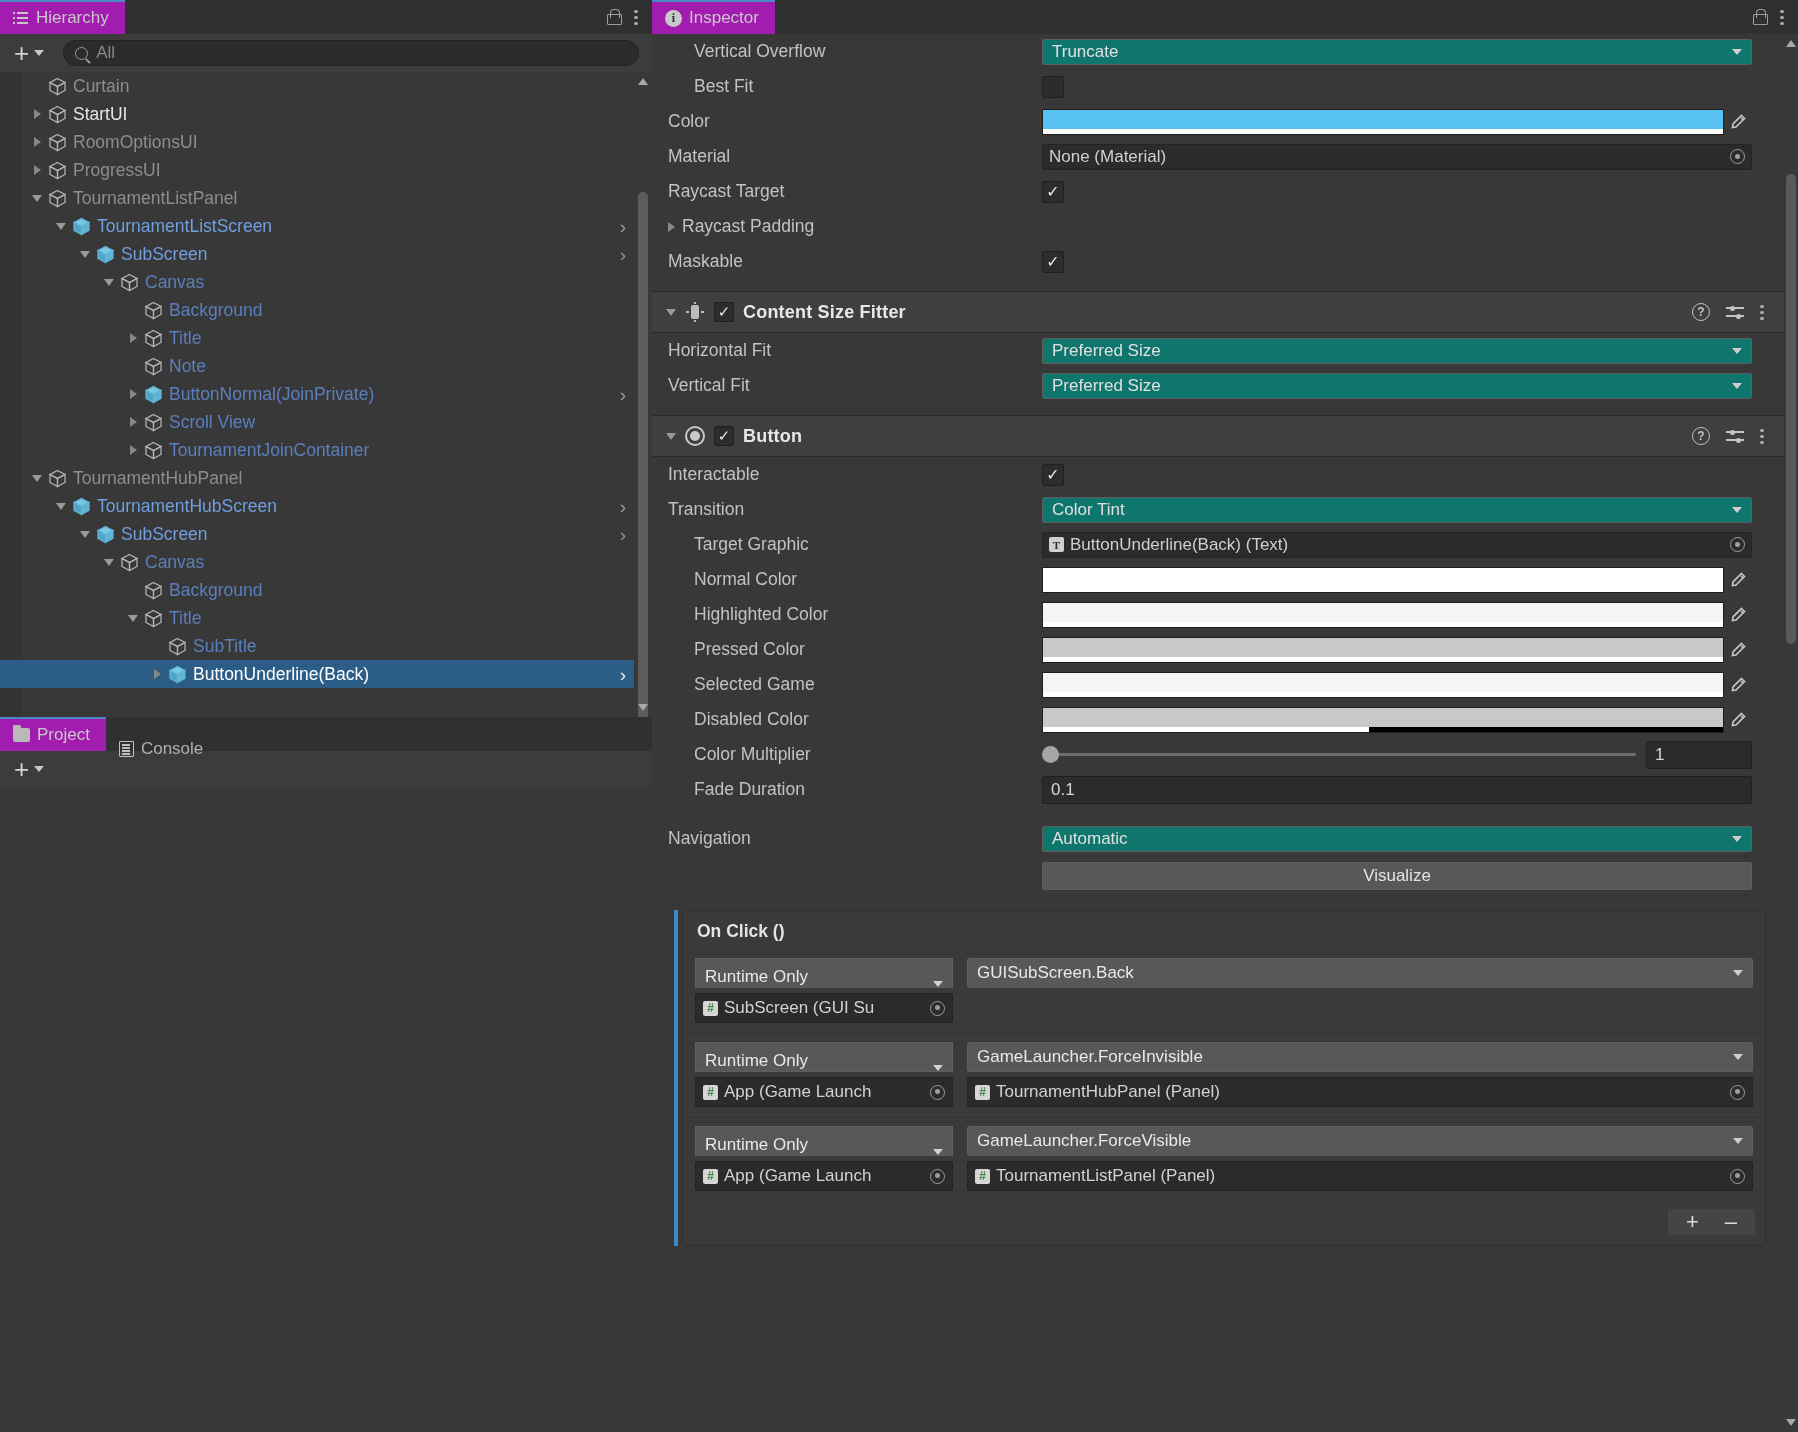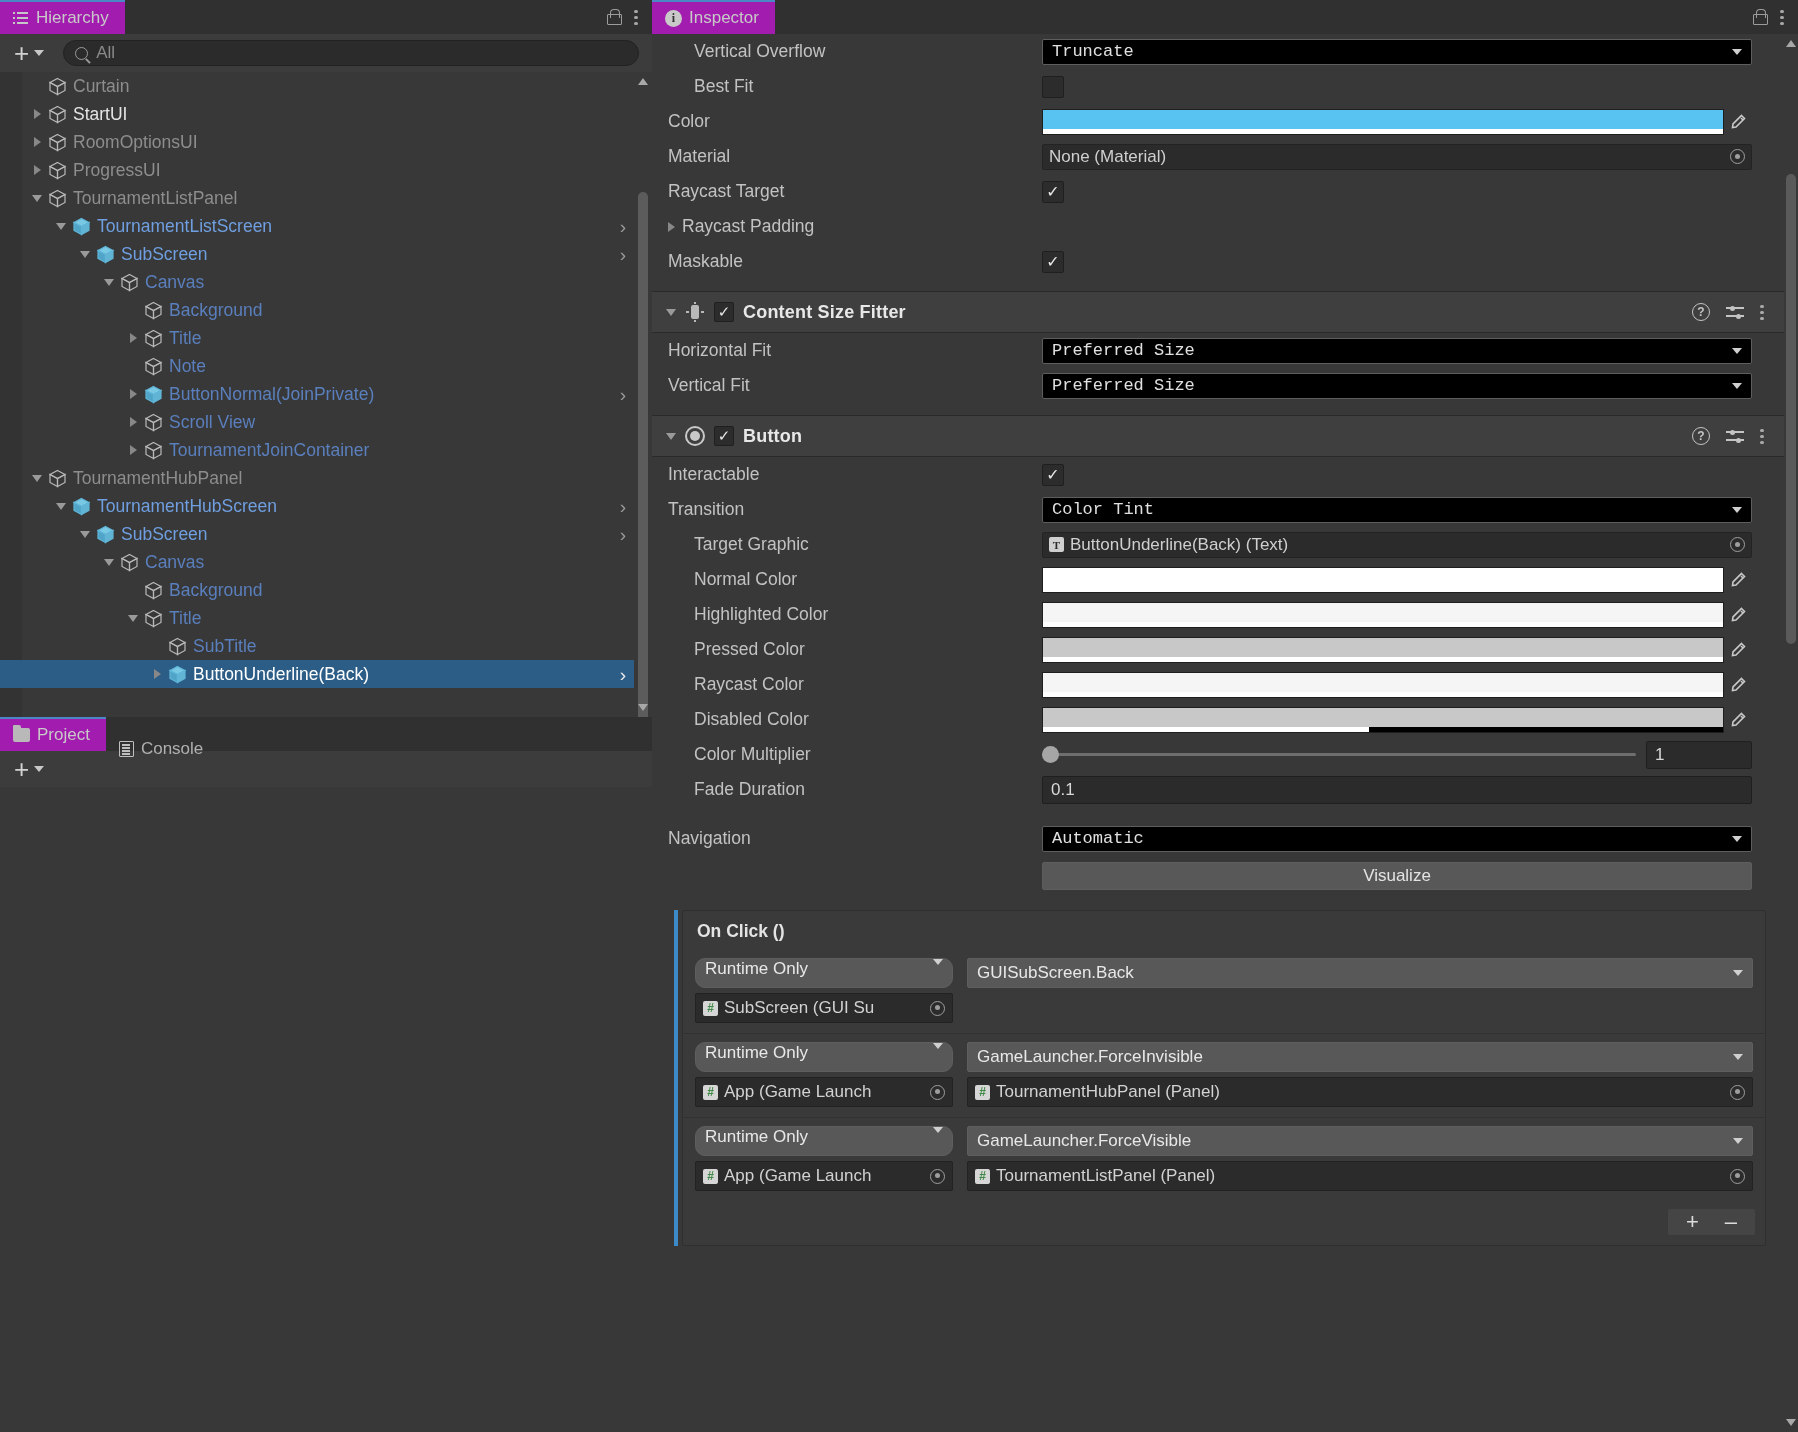--- a/index.html
+++ b/index.html
@@ -123,22 +123,22 @@
   .insp-vscroll .tri.up { top:6px; border-bottom:7px solid #a8a8a8; }
   .insp-vscroll .tri.dn { bottom:6px; border-top:7px solid #a8a8a8; }
   .insp-vscroll .thumb { position:absolute; left:2px; width:10px; border-radius:5px; background:#5a5a5a; }
 
   .prow { height: 35px; display:flex; align-items:center; padding-left: 16px; }
   .prow .plabel { font-size:17.5px; color:#c2c2c2; width: 374px; flex:none; }
   .prow .plabel.ind1 { padding-left: 26px; }
   .prow .pfield { flex:1; display:flex; align-items:center; padding-right: 32px; }
 
   .dropdown {
-    flex:1; height:26px; background:#000000; border-radius:2px; display:flex; align-items:center;
-    padding: 0 9px; font-size:17px; color:#e0e0e0; position:relative; border:1px solid #5e5e5e;font-family:Liberation Mono, monospace;
+    flex:1; height:26px; background:#0f766e; border-radius:2px; display:flex; align-items:center;
+    padding: 0 9px; font-size:17px; color:#e0e0e0; position:relative; border:1px solid #5e5e5e;
   }
   .dropdown .dd-caret { margin-left:auto; width:0;height:0;border-left:5px solid transparent;border-right:5px solid transparent;border-top:6px solid #d0d0d0; }
 
   .objfield {
     flex:1; height:26px; background:#2b2b2b; border:1px solid #232323; border-radius:2px;
     display:flex; align-items:center; padding: 0 6px; font-size:17px; color:#cfcfcf; gap:6px;
   }
   .objfield .odot {
     margin-left:auto; width:15px;height:15px;border-radius:50%;border:1.6px solid #9e9e9e; position:relative; flex:none;
   }
@@ -218,22 +218,22 @@
 
   
   .onclick-wrap { margin: 14px 18px 0 30px; position:relative; }
   .onclick-box { border:1px solid #2f2f2f; background:#3a3a3a; border-radius:2px; }
   .onclick-title { padding: 10px 14px 8px 14px; font-size:17.5px; color:#e4e4e4; font-weight:bold; }
   .accent-bar { position:absolute; left:-8px; top:0; bottom:0; width:4px; background:#3d8ac9; }
   .evt { padding: 8px 12px 10px 12px; }
   .evt-top { display:flex; gap:14px; }
   .evt-bot { display:flex; gap:14px; margin-top:5px; }
   .evt .dd-small {
-    width:258px; height:30px; background:#585858; border:1px solid #5e5e5e; border-radius:10px;
-    display:flex; align-items:flex-start; padding:0 9px; font-size:17px; color:#e8e8e8; flex:none;
+    width:258px; height:30px; background:#585858; border:1px solid #5e5e5e; border-radius:0;
+    display:flex; align-items:flex-end; padding:0 9px; font-size:17px; color:#e8e8e8; flex:none;
   }
   .evt .dd-small .dd-caret { margin-left:auto; width:0;height:0;border-left:5px solid transparent;border-right:5px solid transparent;border-top:6px solid #d0d0d0; }
   .evt .dd-grow {
     flex:1; height:30px; background:#585858; border:1px solid #5e5e5e; border-radius:2px;
     display:flex; align-items:center; padding:0 9px; font-size:17px; color:#e8e8e8;
   }
   .evt .dd-grow .dd-caret { margin-left:auto; width:0;height:0;border-left:5px solid transparent;border-right:5px solid transparent;border-top:6px solid #d0d0d0; }
   .evt .obj-small {
     width:258px; height:30px; background:#2b2b2b; border:1px solid #222; border-radius:2px;
     display:flex; align-items:center; padding:0 7px; gap:6px; font-size:17px; color:#d2d2d2; flex:none; overflow:hidden;
@@ -859,21 +859,21 @@
         <span class="eyedrop">
                     <svg width="20" height="20" viewBox="0 0 20 20">
     <path d="M13.5 3.5 L16.5 6.5 L8 15 L4.5 15.5 L5 12 Z" fill="none" stroke="#c8c8c8" stroke-width="1.6"></path>
     <line x1="13" y1="6" x2="15" y2="8" stroke="#c8c8c8" stroke-width="1.6"></line>
   </svg>
                   </span>
                 </div>
               </div>
             </div>
             <div class="prow">
-              <div class="plabel ind1">Raycast Color</div>
+              <div class="plabel ind1">Selected Game</div>
               <div class="pfield">
                 <div class="colorfield">
         <div class="swatch">
           <div class="main" style="background:#f5f5f5"></div>
           <div class="alpha">
                       <i style="width:100%"></i>
                     </div>
         </div>
         <span class="eyedrop">
                     <svg width="20" height="20" viewBox="0 0 20 20">

